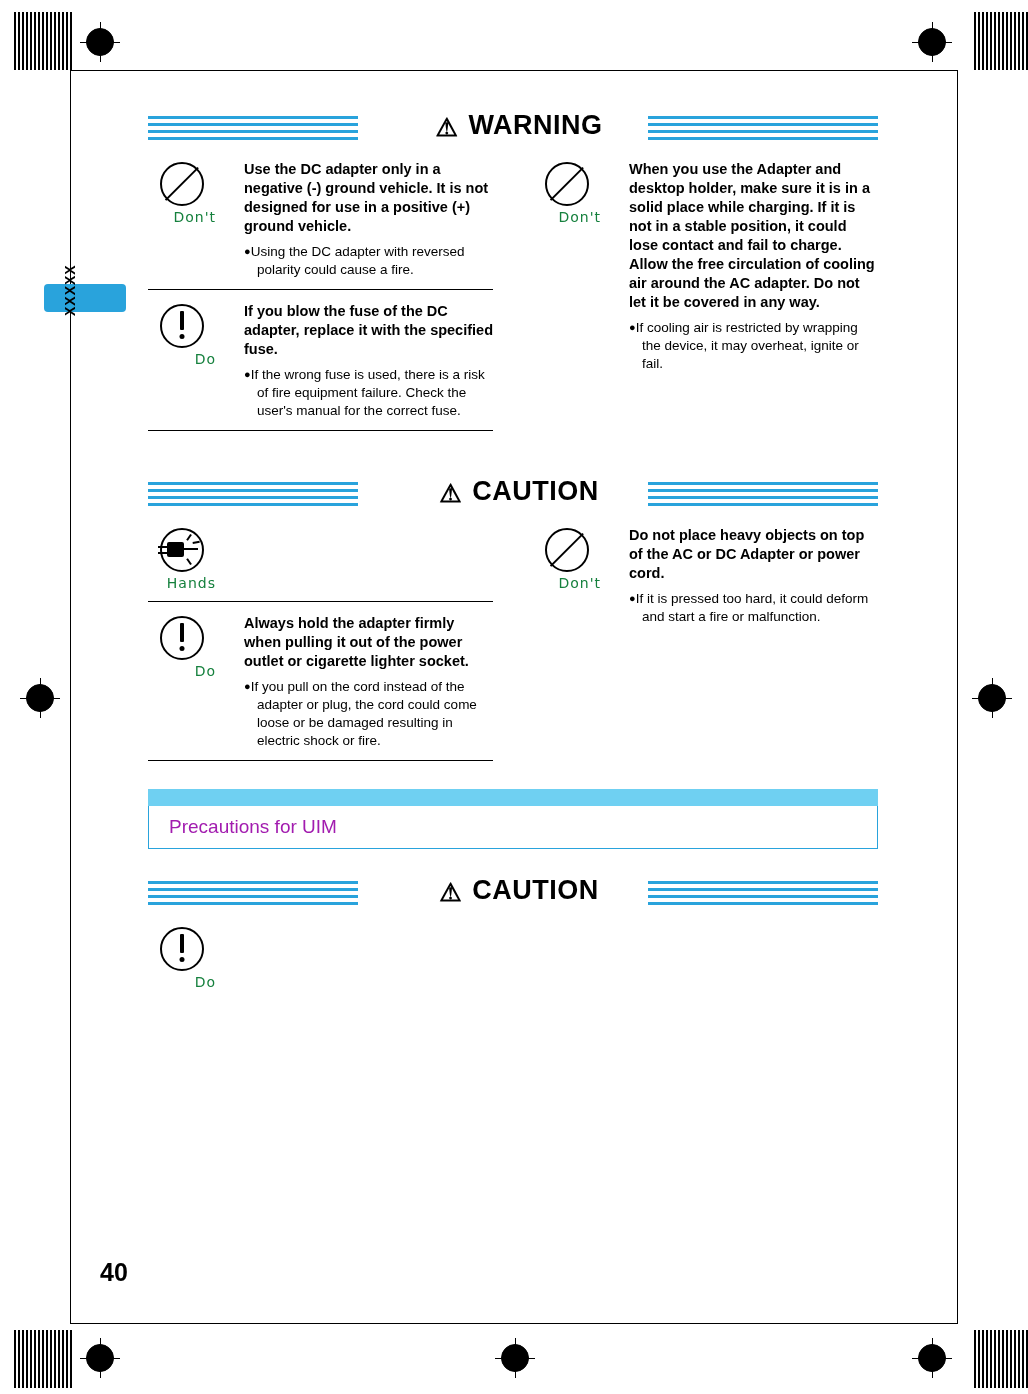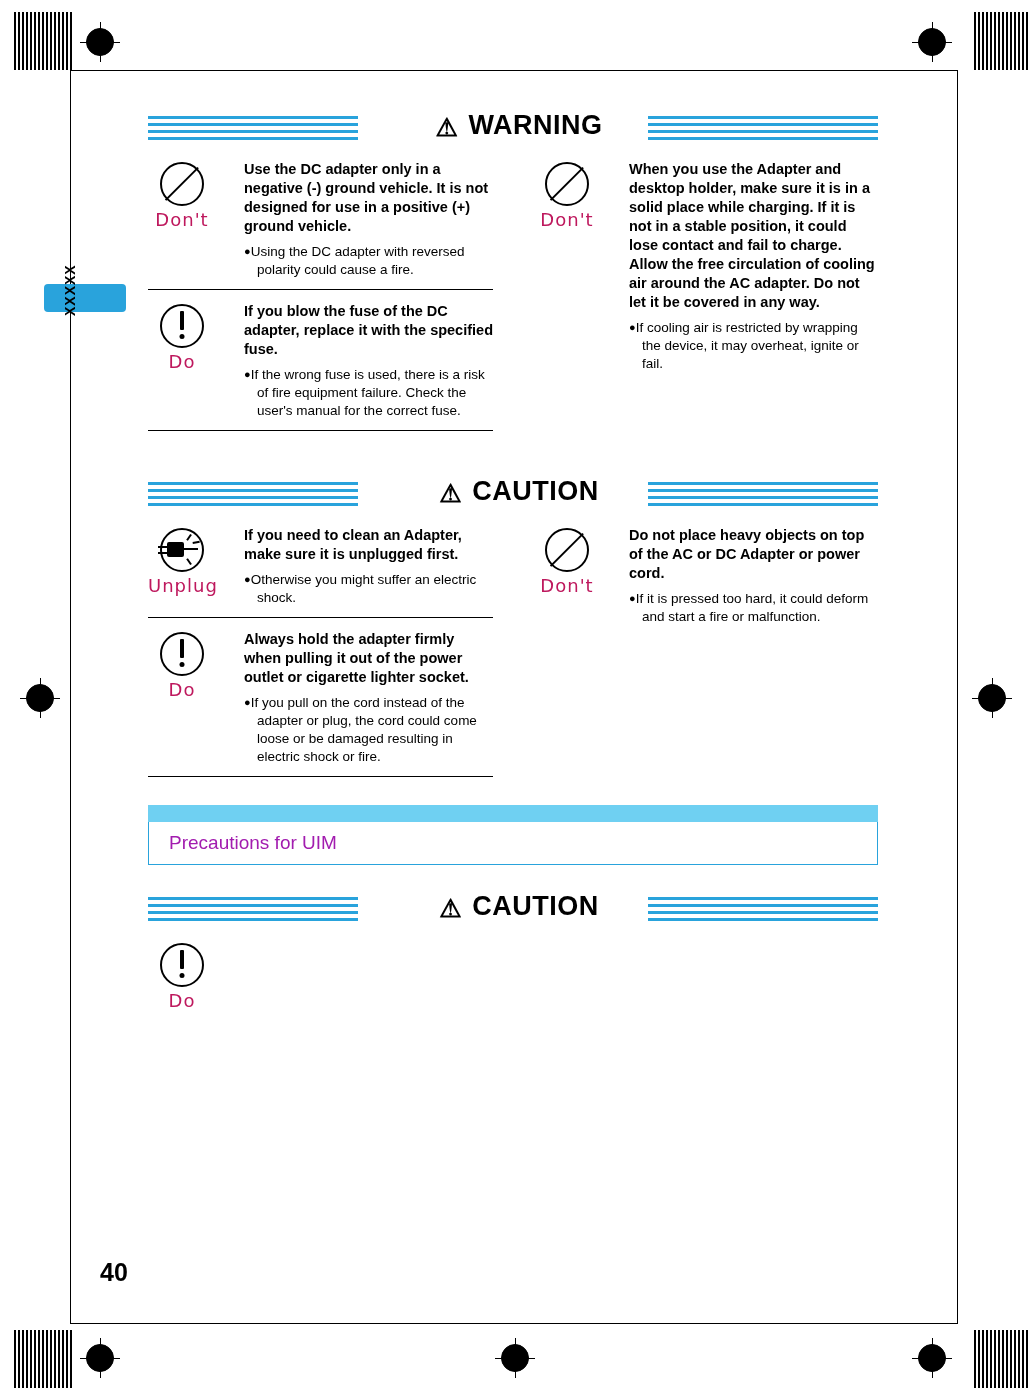--- a/index.html
+++ b/index.html
@@ -75,21 +75,21 @@
   
   .ic{position:relative;width:48px;height:48px;margin:0 auto;}
   .ic .circle{position:absolute;inset:2px;border:2.2px solid #000;border-radius:50%;}
   .ic .slash{position:absolute;left:50%;top:1px;width:2.4px;height:46px;background:#000;transform:translateX(-50%) rotate(45deg);}
   .ic .excl{position:absolute;left:50%;top:9px;transform:translateX(-50%);width:4px;height:19px;background:#000;border-radius:1px;}
   .ic .dot{position:absolute;left:50%;top:32px;transform:translateX(-50%);width:5px;height:5px;background:#000;border-radius:50%;}
   .ic .plug-body{position:absolute;left:9px;top:16px;width:17px;height:15px;background:#000;border-radius:2px;}
   .ic .plug-pin{position:absolute;width:9px;height:2.4px;background:#000;}
   .ic .plug-cord{position:absolute;left:26px;top:22px;width:14px;height:2.4px;background:#000;}
   .ic .spark{position:absolute;width:2.4px;height:7px;background:#000;}
-  .iclabel{font-family:"DejaVu Sans", sans-serif;font-size:18px;color:#be185d;letter-spacing:1px;text-align:center;margin-top:1px;}
+  .iclabel{font-family:"DejaVu Sans", sans-serif;font-size:14px;color:#15803d;letter-spacing:1px;text-align:right;margin-top:1px;}
 
   
   .section-head{margin-top:28px;}
   .section-head .topbar{height:17px;background:#6fd0f2;}
   .section-head .box{border:1px solid #29a3dc;border-top:none;height:42px;display:flex;align-items:center;}
   .section-head .box span{font-size:19px;color:#a21caf;padding-left:20px;}
 
   
   .pageno{position:absolute;left:100px;top:1258px;font-size:25px;font-weight:bold;color:#000;}
 </style>
@@ -203,25 +203,21 @@
           <div class="ic">
             <div class="circle"></div>
             <div class="plug-body"></div>
             <div class="plug-pin" style="left:0px;top:20px;"></div>
             <div class="plug-pin" style="left:0px;top:26px;"></div>
             <div class="plug-cord"></div>
             <div class="spark" style="left:30px;top:8px;transform:rotate(35deg);"></div>
             <div class="spark" style="left:37px;top:13px;transform:rotate(80deg);"></div>
             <div class="spark" style="left:30px;top:32px;transform:rotate(-35deg);"></div>
           </div>
-          <div class="iclabel">Unplug</div>
-        </div>
-        <div class="body">
-          <p class="ititle">If you need to clean an Adapter, make sure it is unplugged first.</p>
-          <p class="idesc"><span class="bullet">●</span><span>Otherwise you might suffer an electric shock.</span></p>
+          <div class="iclabel">Hands</div>
         </div>
       </div>
 
       <div class="hrule"></div>
 
       <div class="item">
         <div class="icon">
           <div class="ic">
             <div class="circle"></div>
               <div class="excl"></div>

